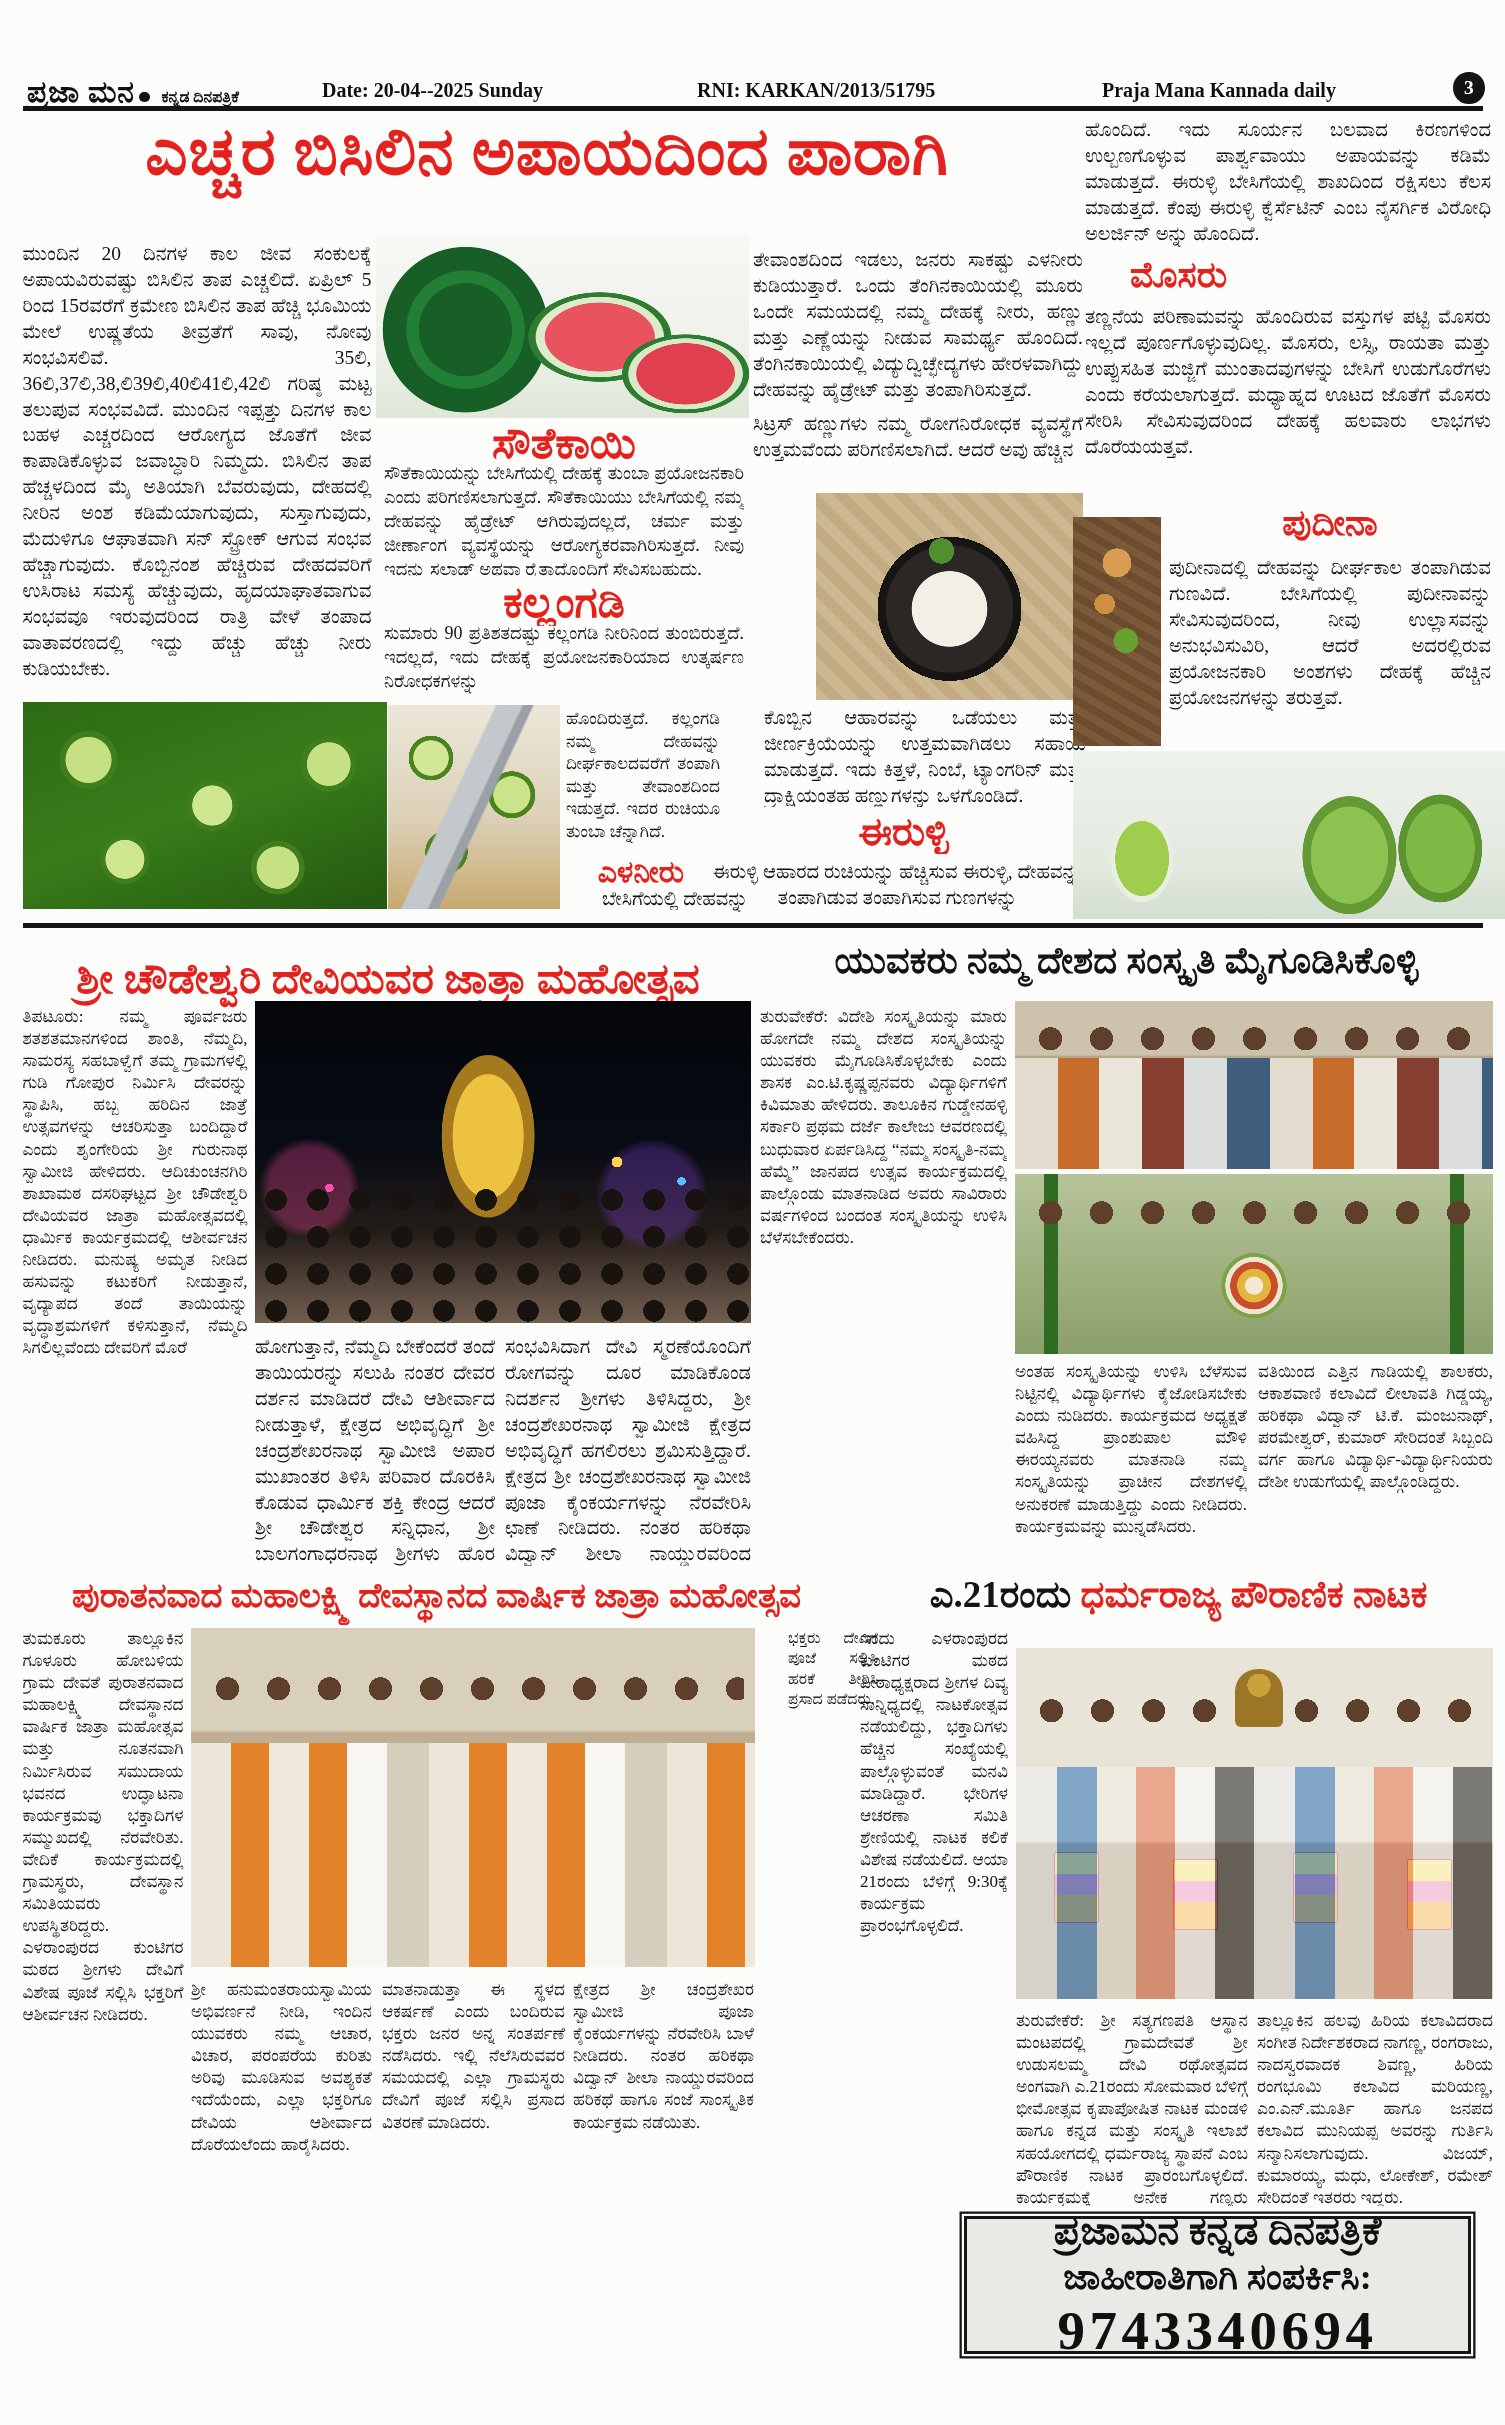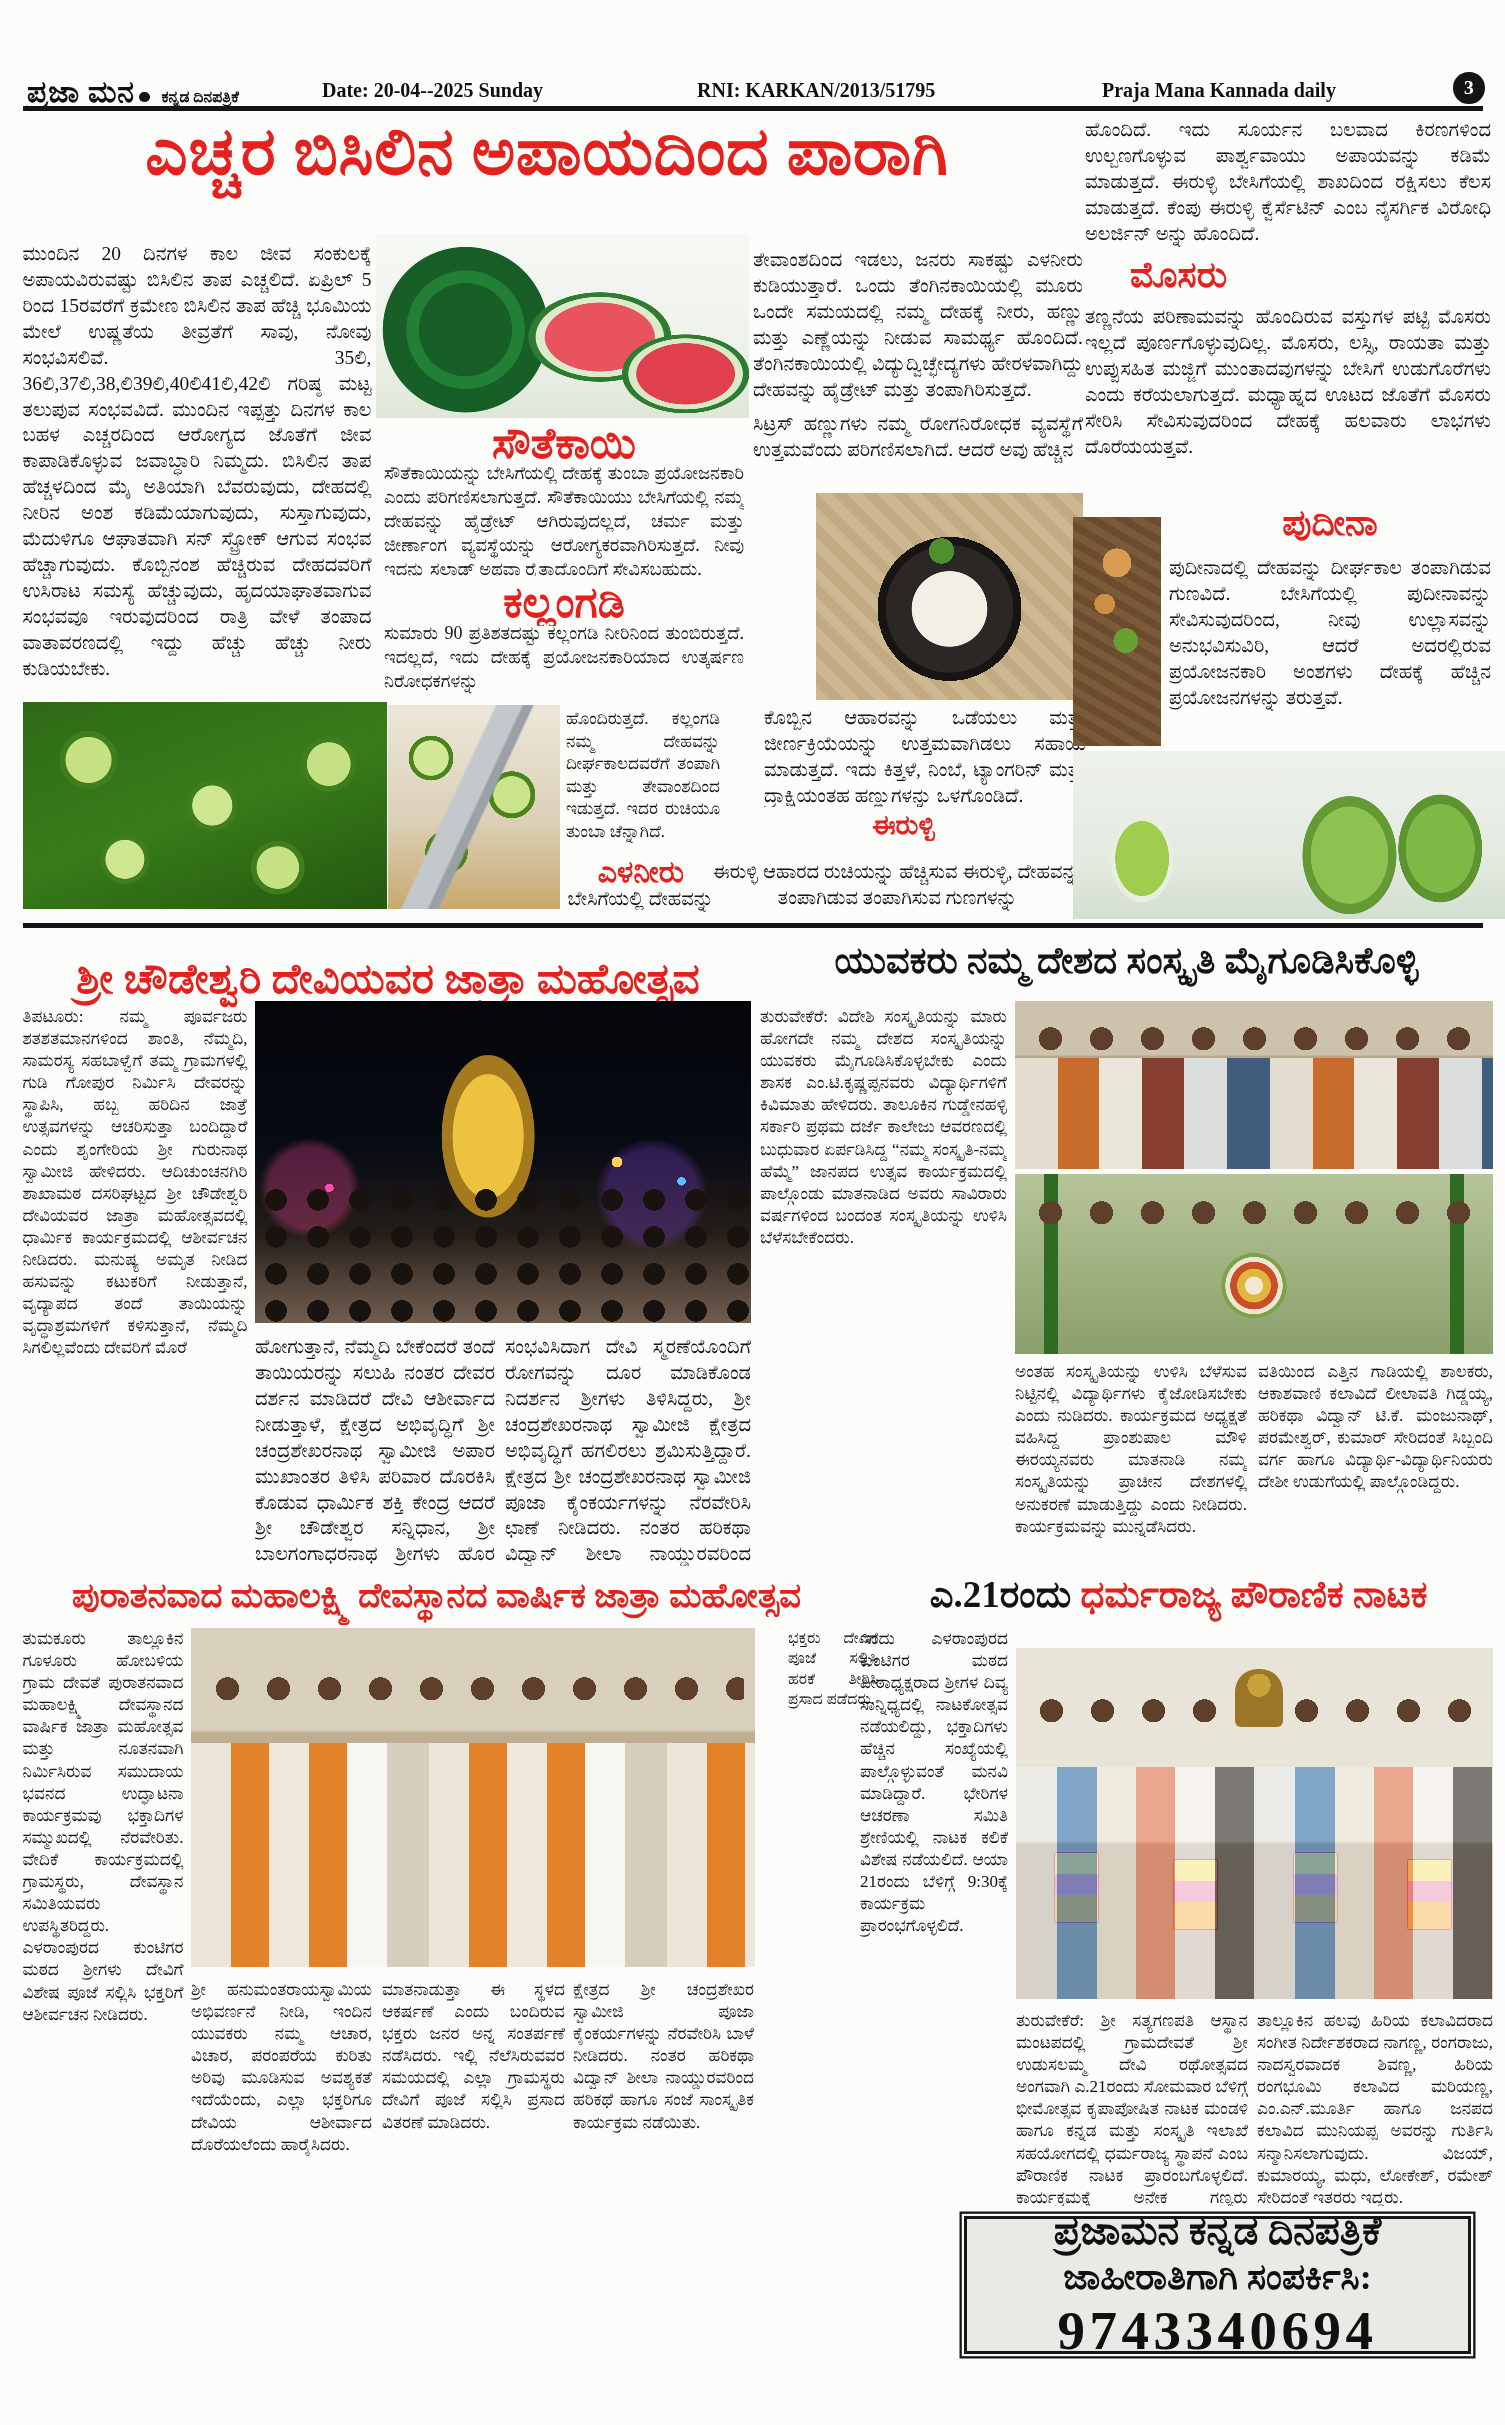--- a/index.html
+++ b/index.html
@@ -116,30 +116,30 @@
   <div class="abs body-txt" style="left:384px;top:462px;width:360px;height:114px;font-size:18px;">ಸೌತೆಕಾಯಿಯನ್ನು ಬೇಸಿಗೆಯಲ್ಲಿ ದೇಹಕ್ಕೆ ತುಂಬಾ ಪ್ರಯೋಜನಕಾರಿ ಎಂದು ಪರಿಗಣಿಸಲಾಗುತ್ತದೆ. ಸೌತೆಕಾಯಿಯು ಬೇಸಿಗೆಯಲ್ಲಿ ನಮ್ಮ ದೇಹವನ್ನು ಹೈಡ್ರೇಟ್ ಆಗಿರುವುದಲ್ಲದೆ, ಚರ್ಮ ಮತ್ತು ಜೀರ್ಣಾಂಗ ವ್ಯವಸ್ಥೆಯನ್ನು ಆರೋಗ್ಯಕರವಾಗಿರಿಸುತ್ತದೆ. ನೀವು ಇದನ್ನು ಸಲಾಡ್ ಅಥವಾ ರೈತಾದೊಂದಿಗೆ ಸೇವಿಸಬಹುದು.</div>
 
   <div class="abs subhead" style="left:384px;top:579px;width:360px;">ಕಲ್ಲಂಗಡಿ</div>
   <div class="abs body-txt" style="left:384px;top:622px;width:360px;height:78px;font-size:18px;">ಸುಮಾರು 90 ಪ್ರತಿಶತದಷ್ಟು ಕಲ್ಲಂಗಡಿ ನೀರಿನಿಂದ ತುಂಬಿರುತ್ತದೆ. ಇದಲ್ಲದೆ, ಇದು ದೇಹಕ್ಕೆ ಪ್ರಯೋಜನಕಾರಿಯಾದ ಉತ್ಕರ್ಷಣ ನಿರೋಧಕಗಳನ್ನು</div>
 
   <div class="photo ph-cuke-dark" style="left:22.5px;top:702px;width:364px;height:207px;"></div>
   <div class="photo ph-cuke-knife" style="left:388px;top:705px;width:172px;height:204px;"></div>
 
   <div class="abs body-txt" style="left:566px;top:708px;width:154px;height:147px;font-size:17px;">ಹೊಂದಿರುತ್ತದೆ. ಕಲ್ಲಂಗಡಿ ನಮ್ಮ ದೇಹವನ್ನು ದೀರ್ಘಕಾಲದವರೆಗೆ ತಂಪಾಗಿ ಮತ್ತು ತೇವಾಂಶದಿಂದ ಇಡುತ್ತದೆ. ಇದರ ರುಚಿಯೂ ತುಂಬಾ ಚೆನ್ನಾಗಿದೆ.</div>
   <div class="abs subhead" style="left:540px;top:855px;width:202px;font-size:30px;">ಎಳನೀರು</div>
-  <div class="abs body-txt" style="left:517px;top:886px;width:247px;height:27px;text-align:center;">ಬೇಸಿಗೆಯಲ್ಲಿ ದೇಹವನ್ನು</div>
+  <div class="abs body-txt" style="left:501px;top:886px;width:247px;height:27px;text-align:right;">ಬೇಸಿಗೆಯಲ್ಲಿ ದೇಹವನ್ನು</div>
 
   <div class="abs body-txt" style="left:753px;top:247px;width:330px;height:240px;">ತೇವಾಂಶದಿಂದ ಇಡಲು, ಜನರು ಸಾಕಷ್ಟು ಎಳನೀರು ಕುಡಿಯುತ್ತಾರೆ. ಒಂದು ತೆಂಗಿನಕಾಯಿಯಲ್ಲಿ ಮೂರು ಒಂದೇ ಸಮಯದಲ್ಲಿ ನಮ್ಮ ದೇಹಕ್ಕೆ ನೀರು, ಹಣ್ಣು ಮತ್ತು ಎಣ್ಣೆಯನ್ನು ನೀಡುವ ಸಾಮರ್ಥ್ಯ ಹೊಂದಿದೆ. ತೆಂಗಿನಕಾಯಿಯಲ್ಲಿ ವಿದ್ಯುದ್ವಿಚ್ಛೇದ್ಯಗಳು ಹೇರಳವಾಗಿದ್ದು ದೇಹವನ್ನು ಹೈಡ್ರೇಟ್ ಮತ್ತು ತಂಪಾಗಿರಿಸುತ್ತದೆ.</div>
 
   <div class="abs body-txt" style="left:753px;top:411px;width:330px;height:81px;">ಸಿಟ್ರಸ್ ಹಣ್ಣುಗಳು ನಮ್ಮ ರೋಗನಿರೋಧಕ ವ್ಯವಸ್ಥೆಗೆ ಉತ್ತಮವೆಂದು ಪರಿಗಣಿಸಲಾಗಿದೆ. ಆದರೆ ಅವು ಹೆಚ್ಚಿನ</div>
 
   <div class="photo ph-bowl" style="left:816px;top:493px;width:267px;height:207px;"></div>
 
   <div class="abs body-txt" style="left:764px;top:705px;width:322px;height:102px;">ಕೊಬ್ಬಿನ ಆಹಾರವನ್ನು ಒಡೆಯಲು ಮತ್ತು ಜೀರ್ಣಕ್ರಿಯೆಯನ್ನು ಉತ್ತಮವಾಗಿಡಲು ಸಹಾಯ ಮಾಡುತ್ತದೆ. ಇದು ಕಿತ್ತಳೆ, ನಿಂಬೆ, ಟ್ಯಾಂಗರಿನ್ ಮತ್ತು ದ್ರಾಕ್ಷಿಯಂತಹ ಹಣ್ಣುಗಳನ್ನು ಒಳಗೊಂಡಿದೆ.</div>
-  <div class="abs subhead" style="left:795px;top:811px;width:217px;font-size:27px;">ಈರುಳ್ಳಿ</div>
+  <div class="abs subhead" style="left:795px;top:811px;width:217px;font-size:39px;">ಈರುಳ್ಳಿ</div>
   <div class="abs body-txt" style="left:708px;top:859px;width:379px;height:54px;text-align:center;">ಈರುಳ್ಳಿ ಆಹಾರದ ರುಚಿಯನ್ನು ಹೆಚ್ಚಿಸುವ ಈರುಳ್ಳಿ, ದೇಹವನ್ನು ತಂಪಾಗಿಡುವ ತಂಪಾಗಿಸುವ ಗುಣಗಳನ್ನು</div>
 
   <div class="abs body-txt" style="left:1085px;top:117px;width:406px;height:138px;">ಹೊಂದಿದೆ. ಇದು ಸೂರ್ಯನ ಬಲವಾದ ಕಿರಣಗಳಿಂದ ಉಲ್ಬಣಗೊಳ್ಳುವ ಪಾರ್ಶ್ವವಾಯು ಅಪಾಯವನ್ನು ಕಡಿಮೆ ಮಾಡುತ್ತದೆ. ಈರುಳ್ಳಿ ಬೇಸಿಗೆಯಲ್ಲಿ ಶಾಖದಿಂದ ರಕ್ಷಿಸಲು ಕೆಲಸ ಮಾಡುತ್ತದೆ. ಕೆಂಪು ಈರುಳ್ಳಿ ಕ್ವೆರ್ಸೆಟಿನ್ ಎಂಬ ನೈಸರ್ಗಿಕ ವಿರೋಧಿ ಅಲರ್ಜಿನ್ ಅನ್ನು ಹೊಂದಿದೆ.</div>
   <div class="abs subhead" style="left:1085px;top:256px;width:406px;font-size:36px;text-align:left;padding-left:45px;box-sizing:border-box;">ಮೊಸರು</div>
   <div class="abs body-txt" style="left:1085px;top:304px;width:406px;height:193px;">ತಣ್ಣನೆಯ ಪರಿಣಾಮವನ್ನು ಹೊಂದಿರುವ ವಸ್ತುಗಳ ಪಟ್ಟಿ ಮೊಸರು ಇಲ್ಲದೆ ಪೂರ್ಣಗೊಳ್ಳುವುದಿಲ್ಲ. ಮೊಸರು, ಲಸ್ಸಿ, ರಾಯತಾ ಮತ್ತು ಉಪ್ಪುಸಹಿತ ಮಜ್ಜಿಗೆ ಮುಂತಾದವುಗಳನ್ನು ಬೇಸಿಗೆ ಉಡುಗೊರೆಗಳು ಎಂದು ಕರೆಯಲಾಗುತ್ತದೆ. ಮಧ್ಯಾಹ್ನದ ಊಟದ ಜೊತೆಗೆ ಮೊಸರು ಸೇರಿಸಿ ಸೇವಿಸುವುದರಿಂದ ದೇಹಕ್ಕೆ ಹಲವಾರು ಲಾಭಗಳು ದೊರೆಯಯತ್ತವೆ.</div>
   <div class="abs subhead" style="left:1169px;top:504px;width:322px;font-size:36px;">ಪುದೀನಾ</div>
   <div class="photo ph-mint" style="left:1073px;top:517px;width:88px;height:229px;"></div>
   <div class="abs body-txt" style="left:1169px;top:555px;width:322px;height:187px;">ಪುದೀನಾದಲ್ಲಿ ದೇಹವನ್ನು ದೀರ್ಘಕಾಲ ತಂಪಾಗಿಡುವ ಗುಣವಿದೆ. ಬೇಸಿಗೆಯಲ್ಲಿ ಪುದೀನಾವನ್ನು ಸೇವಿಸುವುದರಿಂದ, ನೀವು ಉಲ್ಲಾಸವನ್ನು ಅನುಭವಿಸುವಿರಿ, ಆದರೆ ಅದರಲ್ಲಿರುವ ಪ್ರಯೋಜನಕಾರಿ ಅಂಶಗಳು ದೇಹಕ್ಕೆ ಹೆಚ್ಚಿನ ಪ್ರಯೋಜನಗಳನ್ನು ತರುತ್ತವೆ.</div>
   <div class="photo ph-coconut" style="left:1073px;top:751px;width:432px;height:168px;"></div>
 

